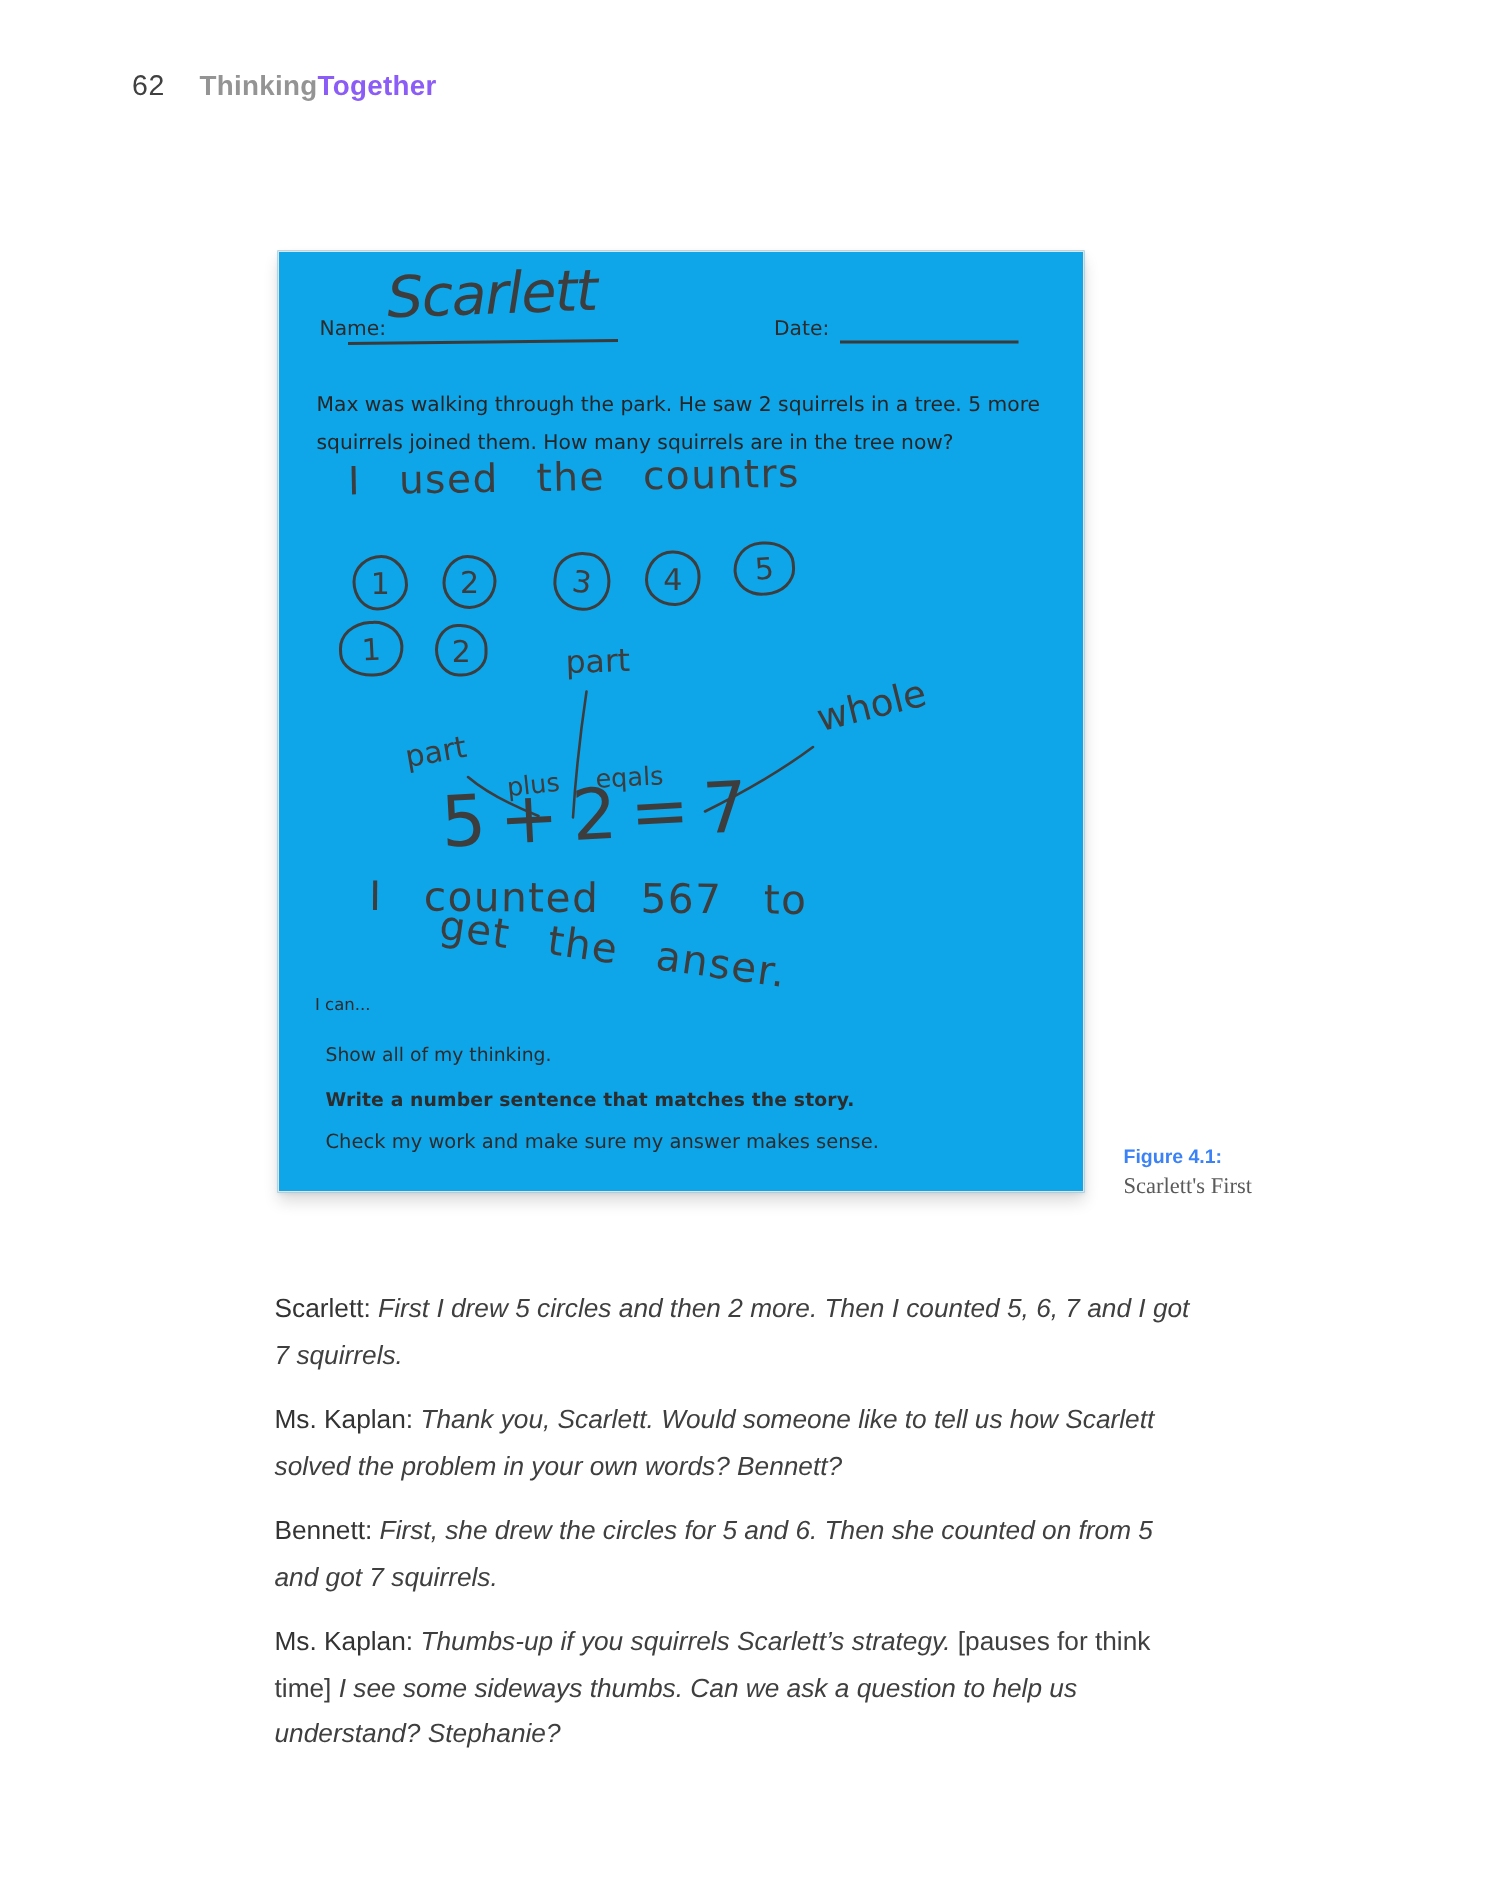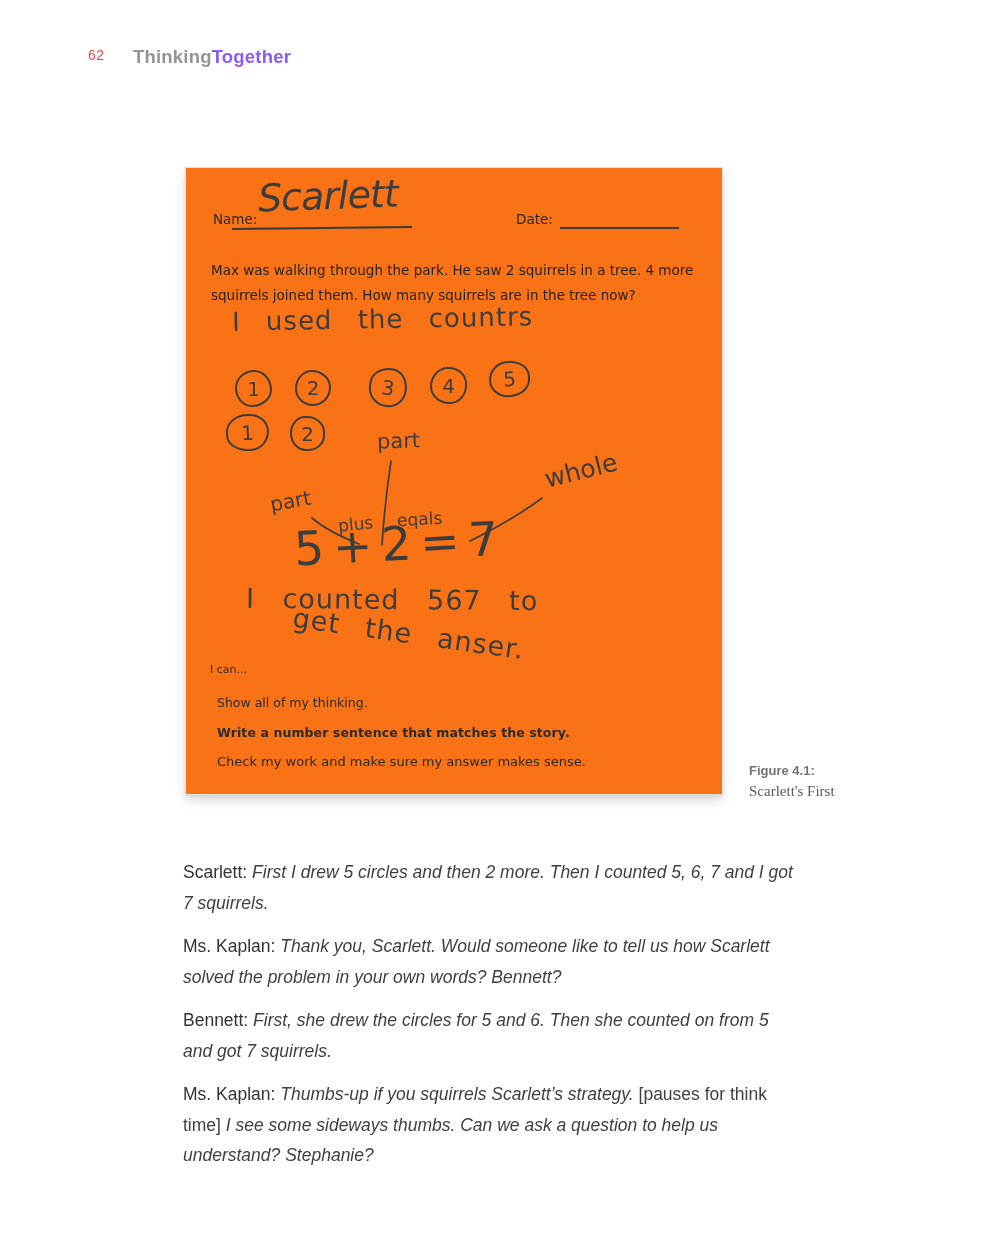--- a/index.html
+++ b/index.html
@@ -3,29 +3,29 @@
 <meta charset="utf-8">
 <style>
   * { margin:0; padding:0; box-sizing:border-box; }
   html,body { background:#ffffff; }
   body {
     position:relative; width:1000px; height:1255px;
     font-family:"Liberation Sans", sans-serif; color:#3f3f3f; overflow:hidden;
   }
 
   
-  .page-num { position:absolute; left:88px; top:47px; font-size:14px; color:#ef4444; letter-spacing:.5px; }
+  .page-num { position:absolute; left:88px; top:47px; font-size:19px; color:#404040; letter-spacing:.5px; }
   .book-title { position:absolute; left:133px; top:46px; font-size:18.5px; font-weight:bold; letter-spacing:.2px; }
   .title-thin { color:#949494; }
   .title-bold { color:#8b5cf6; }
 
   
   .paper {
     position:absolute; left:185px; top:167px; width:538px; height:628px;
-    background:#f97316; border:1px solid #e3e3e1;
+    background:#0ea5e9; border:1px solid #e3e3e1;
     box-shadow:0 6px 10px rgba(0,0,0,.14), 0 1px 3px rgba(0,0,0,.08);
     font-family:"DejaVu Sans", sans-serif; color:#2e2e2e;
   }
   .paper * { position:absolute; }
   .ws-print { font-size:13px; color:#2c2c2c; }
   .name-label  { left:27px;  top:43px; font-size:13.5px; }
   .date-label  { left:330px; top:43px; font-size:13.5px; }
   .name-underline { left:46px; top:59px; width:180px; height:2px; background:#3a3a3a; transform:rotate(-.6deg); }
   .date-underline { left:374px; top:59px; width:119px; height:1.5px; background:#3a3a3a; }
   .name-script {
@@ -61,21 +61,21 @@
 
   .connector-svg { left:0; top:0; width:538px; height:628px; pointer-events:none; }
 
   .i-can { left:24px; top:495px; font-size:11px; color:#2c2c2c; }
   .check-1 { left:31px; top:527px; font-size:12.5px; }
   .check-2 { left:31px; top:557px; font-size:12.5px; font-weight:bold; letter-spacing:.1px; }
   .check-3 { left:31px; top:586px; font-size:13px; }
 
   
   .fig-caption { position:absolute; left:749px; top:763px; width:200px; }
-  .fig-label { font-size:13px; font-weight:bold; color:#737373; }
+  .fig-label { font-size:13px; font-weight:bold; color:#3b82f6; }
   .fig-title { font-family:"Liberation Serif", serif; font-size:15px; color:#5a5a5a; margin-top:5px; }
 
   
   .dialogue { position:absolute; left:183px; top:857px; width:618px; font-size:17.5px; line-height:30.5px; color:#3f3f3f; }
   .dialogue p { margin:0 0 13px 0; }
   .speaker { font-weight:normal; font-style:normal; color:#333; }
   .speech { font-style:italic; }
   .roman { font-style:normal; }
 </style>
 </head>
@@ -88,21 +88,21 @@
 
 <div class="paper">
 
   <span class="ws-print name-label">Name:</span>
   <span class="hand name-script">Scarlett</span>
   <span class="name-underline"></span>
   <span class="ws-print date-label">Date:</span>
   <span class="date-underline"></span>
 
   <div class="problem">
-    <span>Max was walking through the park. He saw 2 squirrels in a tree. 4 more</span>
+    <span>Max was walking through the park. He saw 2 squirrels in a tree. 5 more</span>
     <span>squirrels joined them. How many squirrels are in the tree now?</span>
   </div>
 
   <span class="hand hw-line1">I used the countrs</span>
 
   <div class="counter c1">
       <span>1</span>
     </div>
   <div class="counter c2">
       <span>2</span>

